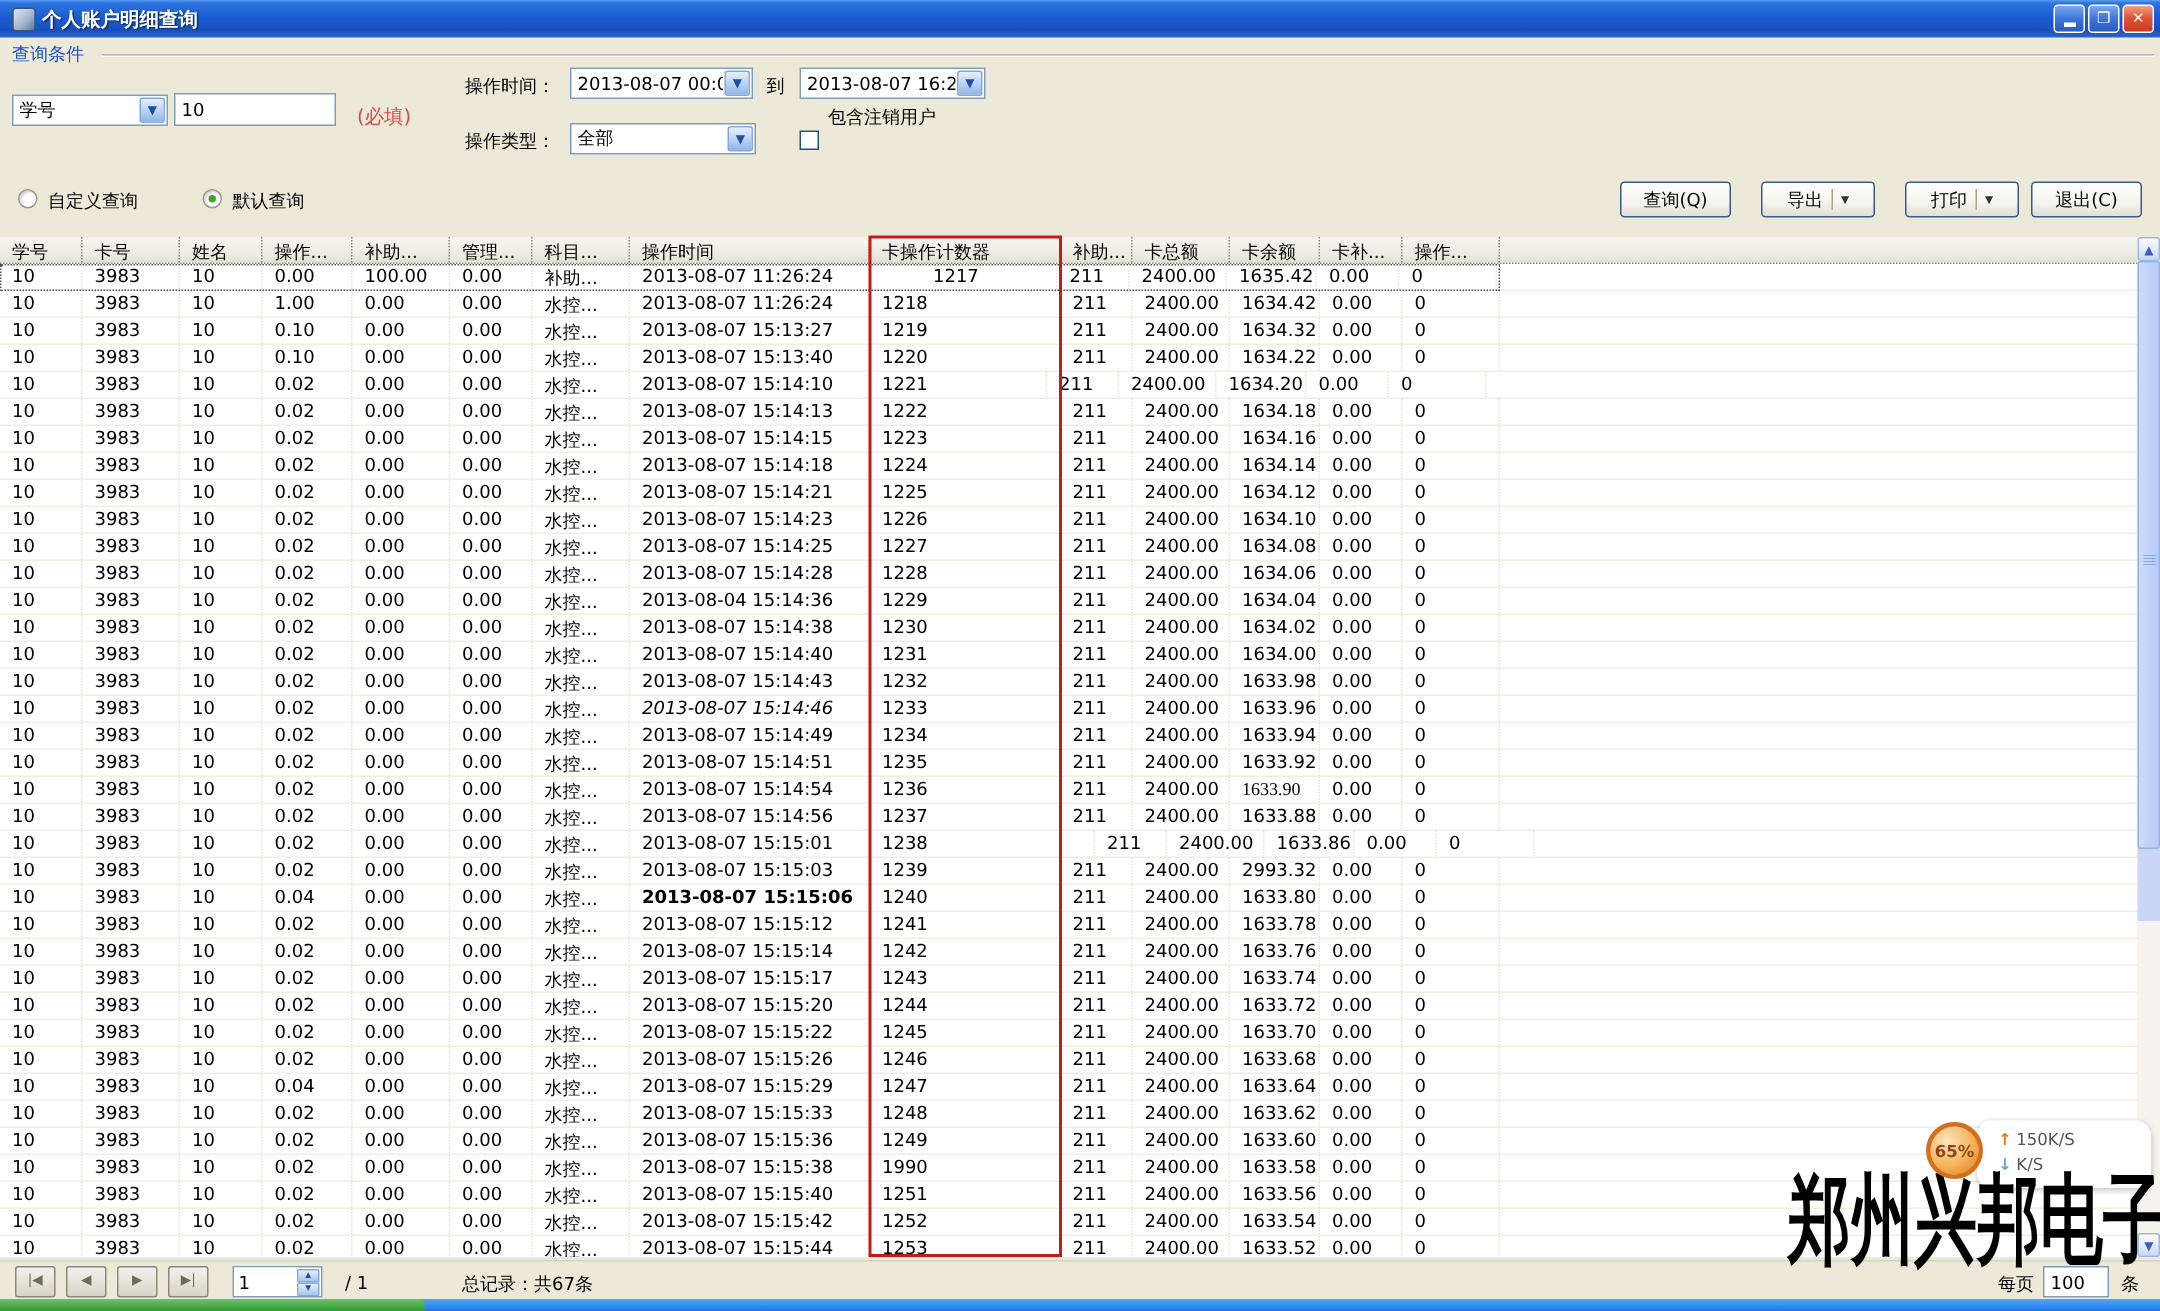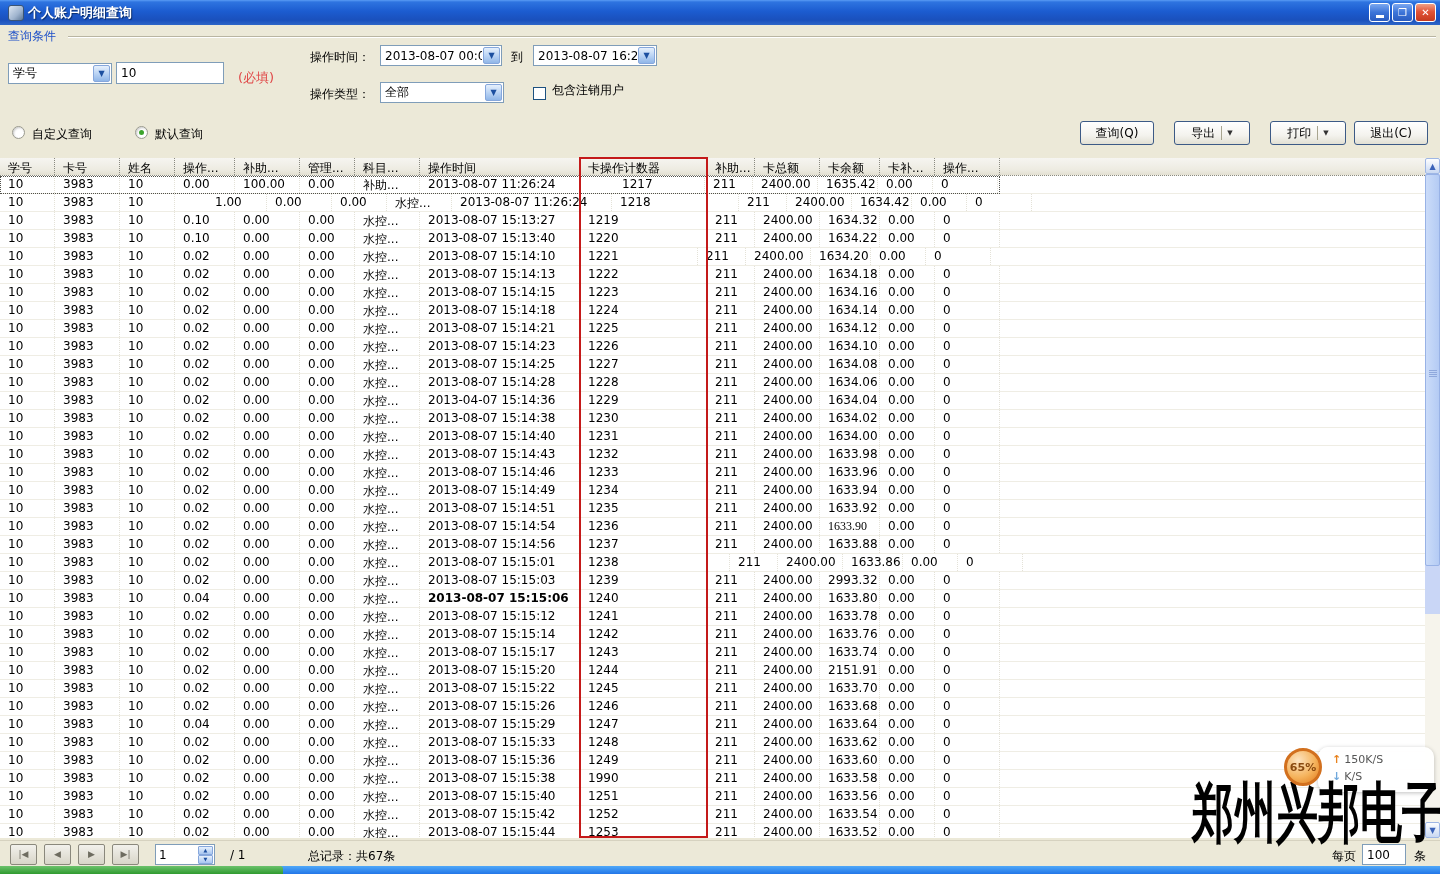--- a/index.html
+++ b/index.html
@@ -124,21 +124,21 @@
   <span class="val">2013-08-07 16:21</span>
   <span class="btn">▼</span>
 </div>
 
 <span class="label" style="left:310px; top:86px;">操作类型：</span>
 <div class="combo" style="left:380px; top:82px; width:124px;">
   <span class="val">全部</span>
   <span class="btn">▼</span>
 </div>
 <span class="checkbox" style="left:533px; top:87px;"></span>
-<span class="label" style="left:552px; top:82px;">包含注销用户</span>
+<span class="label" style="left:552px; top:70px;">包含注销用户</span>
 
 <span class="radio" style="left:12px; top:126px;"></span>
 <span class="label" style="left:32px; top:126px;">自定义查询</span>
 <span class="radio on" style="left:135px; top:126px;"></span>
 <span class="label" style="left:155px; top:126px;">默认查询</span>
 
 <button class="xpbtn" style="left:1080px; top:121px; width:74px;">
     <span>查询(Q)</span>
   </button>
 <button class="xpbtn" style="left:1174px; top:121px; width:76px;">
@@ -185,21 +185,21 @@
         <div class="c" style="width: 65px;">2400.00</div>
         <div class="c" style="width: 60px;">1635.42</div>
         <div class="c" style="width: 55px;">0.00</div>
         <div class="c" style="width: 65px;">0</div>
         <div class="selbox"></div>
       </div>
       <div class="row">
         <div class="c" style="width: 55px;">10</div>
         <div class="c" style="width: 65px;">3983</div>
         <div class="c" style="width: 55px;">10</div>
-        <div class="c" style="width: 60px; margin-left: 32px;">1.00</div>
+        <div class="c" style="width: 60px;">1.00</div>
         <div class="c" style="width: 65px;">0.00</div>
         <div class="c" style="width: 55px;">0.00</div>
         <div class="c" style="width: 65px;">水控...</div>
         <div class="c" style="width: 160px;">2013-08-07 11:26:24</div>
         <div class="c" style="width: 127px;">1218</div>
         <div class="c" style="width: 48px;">211</div>
         <div class="c" style="width: 65px;">2400.00</div>
         <div class="c" style="width: 60px;">1634.42</div>
         <div class="c" style="width: 55px;">0.00</div>
         <div class="c" style="width: 65px;">0</div>
@@ -365,21 +365,21 @@
         <div class="c" style="width: 65px;">0</div>
       </div>
       <div class="row">
         <div class="c" style="width: 55px;">10</div>
         <div class="c" style="width: 65px;">3983</div>
         <div class="c" style="width: 55px;">10</div>
         <div class="c" style="width: 60px;">0.02</div>
         <div class="c" style="width: 65px;">0.00</div>
         <div class="c" style="width: 55px;">0.00</div>
         <div class="c" style="width: 65px;">水控...</div>
-        <div class="c" style="width: 160px;">2013-04-07 15:14:36</div>
+        <div class="c" style="width: 160px;">2013-08-04 15:14:36</div>
         <div class="c" style="width: 127px;">1229</div>
         <div class="c" style="width: 48px;">211</div>
         <div class="c" style="width: 65px;">2400.00</div>
         <div class="c" style="width: 60px;">1634.04</div>
         <div class="c" style="width: 55px;">0.00</div>
         <div class="c" style="width: 65px;">0</div>
       </div>
       <div class="row">
         <div class="c" style="width: 55px;">10</div>
         <div class="c" style="width: 65px;">3983</div>
@@ -429,21 +429,21 @@
         <div class="c" style="width: 65px;">0</div>
       </div>
       <div class="row">
         <div class="c" style="width: 55px;">10</div>
         <div class="c" style="width: 65px;">3983</div>
         <div class="c" style="width: 55px;">10</div>
         <div class="c" style="width: 60px;">0.02</div>
         <div class="c" style="width: 65px;">0.00</div>
         <div class="c" style="width: 55px;">0.00</div>
         <div class="c" style="width: 65px;">水控...</div>
-        <div class="c" style="width: 160px;">2013-08-07 15:14:46</div>
+        <div class="c" style="width: 160px; font-style: italic;">2013-08-07 15:14:46</div>
         <div class="c" style="width: 127px;">1233</div>
         <div class="c" style="width: 48px;">211</div>
         <div class="c" style="width: 65px;">2400.00</div>
         <div class="c" style="width: 60px;">1633.96</div>
         <div class="c" style="width: 55px;">0.00</div>
         <div class="c" style="width: 65px;">0</div>
       </div>
       <div class="row">
         <div class="c" style="width: 55px;">10</div>
         <div class="c" style="width: 65px;">3983</div>
@@ -609,21 +609,21 @@
         <div class="c" style="width: 65px;">3983</div>
         <div class="c" style="width: 55px;">10</div>
         <div class="c" style="width: 60px;">0.02</div>
         <div class="c" style="width: 65px;">0.00</div>
         <div class="c" style="width: 55px;">0.00</div>
         <div class="c" style="width: 65px;">水控...</div>
         <div class="c" style="width: 160px;">2013-08-07 15:15:20</div>
         <div class="c" style="width: 127px;">1244</div>
         <div class="c" style="width: 48px;">211</div>
         <div class="c" style="width: 65px;">2400.00</div>
-        <div class="c" style="width: 60px;">2151.91</div>
+        <div class="c" style="width: 60px;">1633.72</div>
         <div class="c" style="width: 55px;">0.00</div>
         <div class="c" style="width: 65px;">0</div>
       </div>
       <div class="row">
         <div class="c" style="width: 55px;">10</div>
         <div class="c" style="width: 65px;">3983</div>
         <div class="c" style="width: 55px;">10</div>
         <div class="c" style="width: 60px;">0.02</div>
         <div class="c" style="width: 65px;">0.00</div>
         <div class="c" style="width: 55px;">0.00</div>

